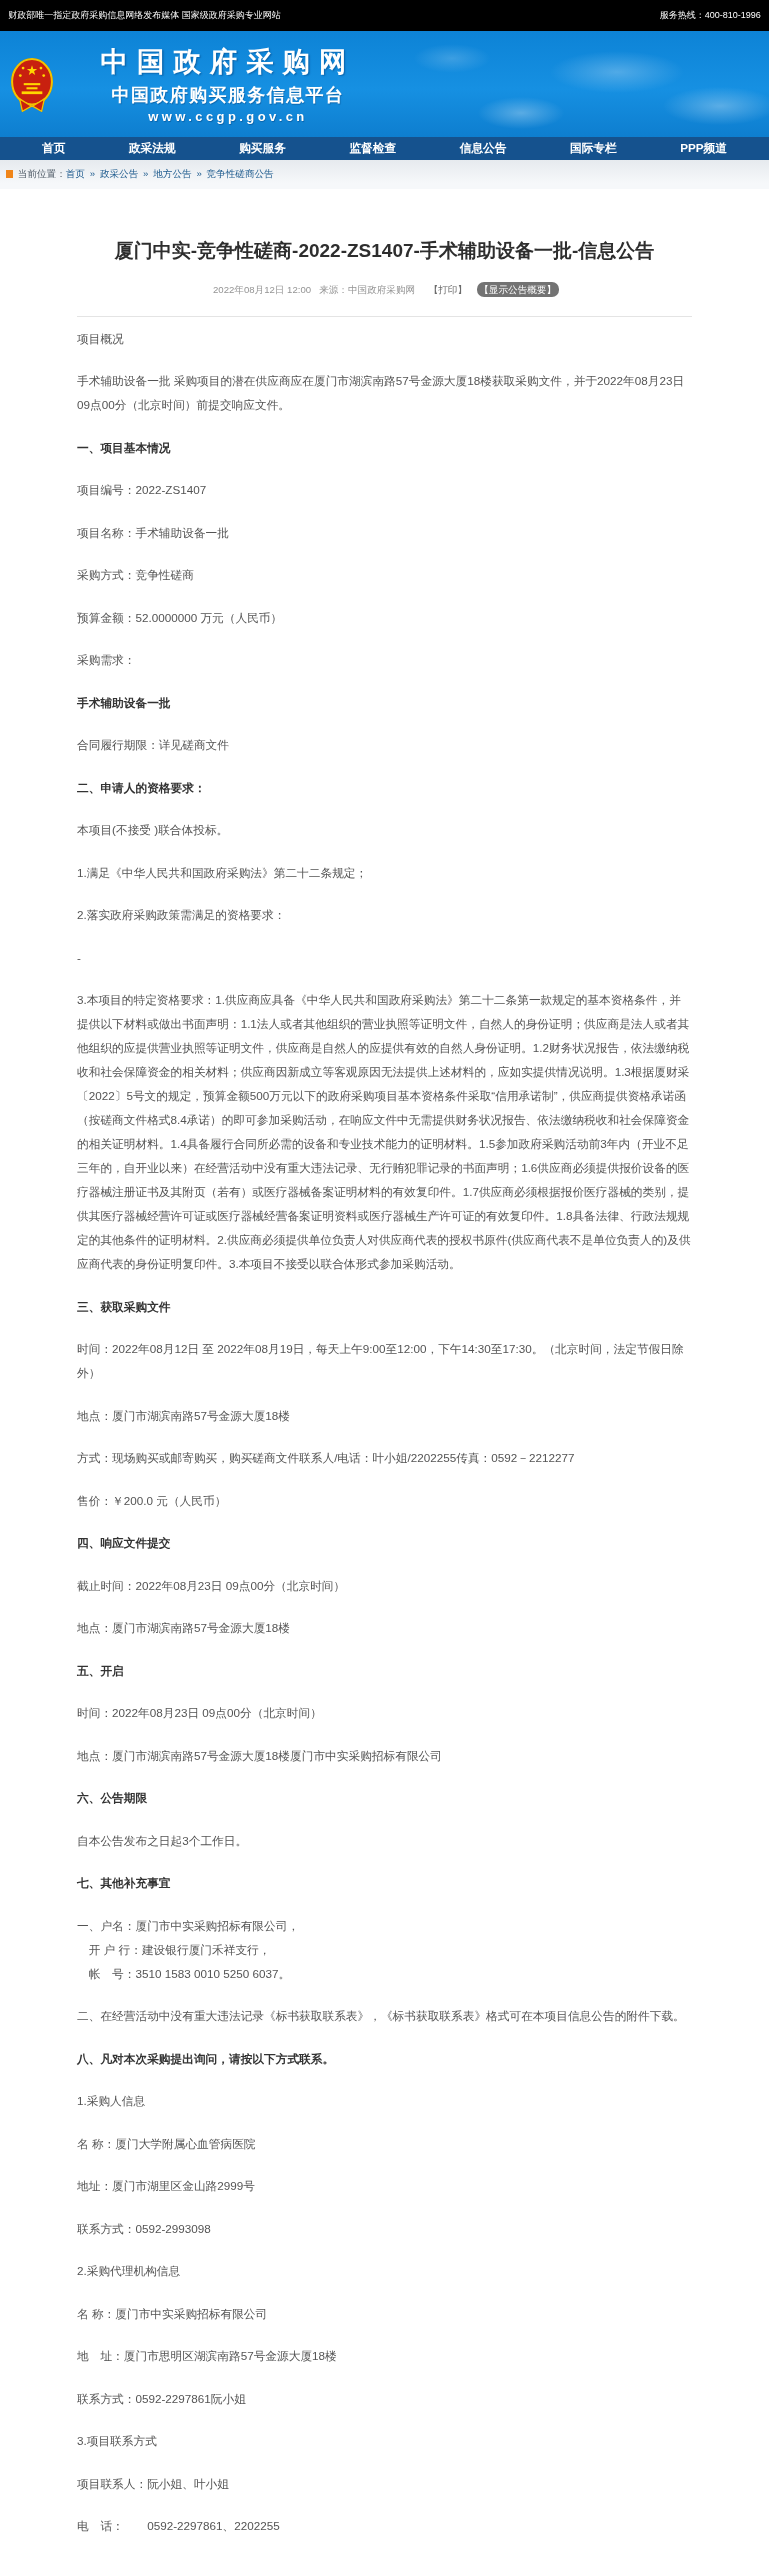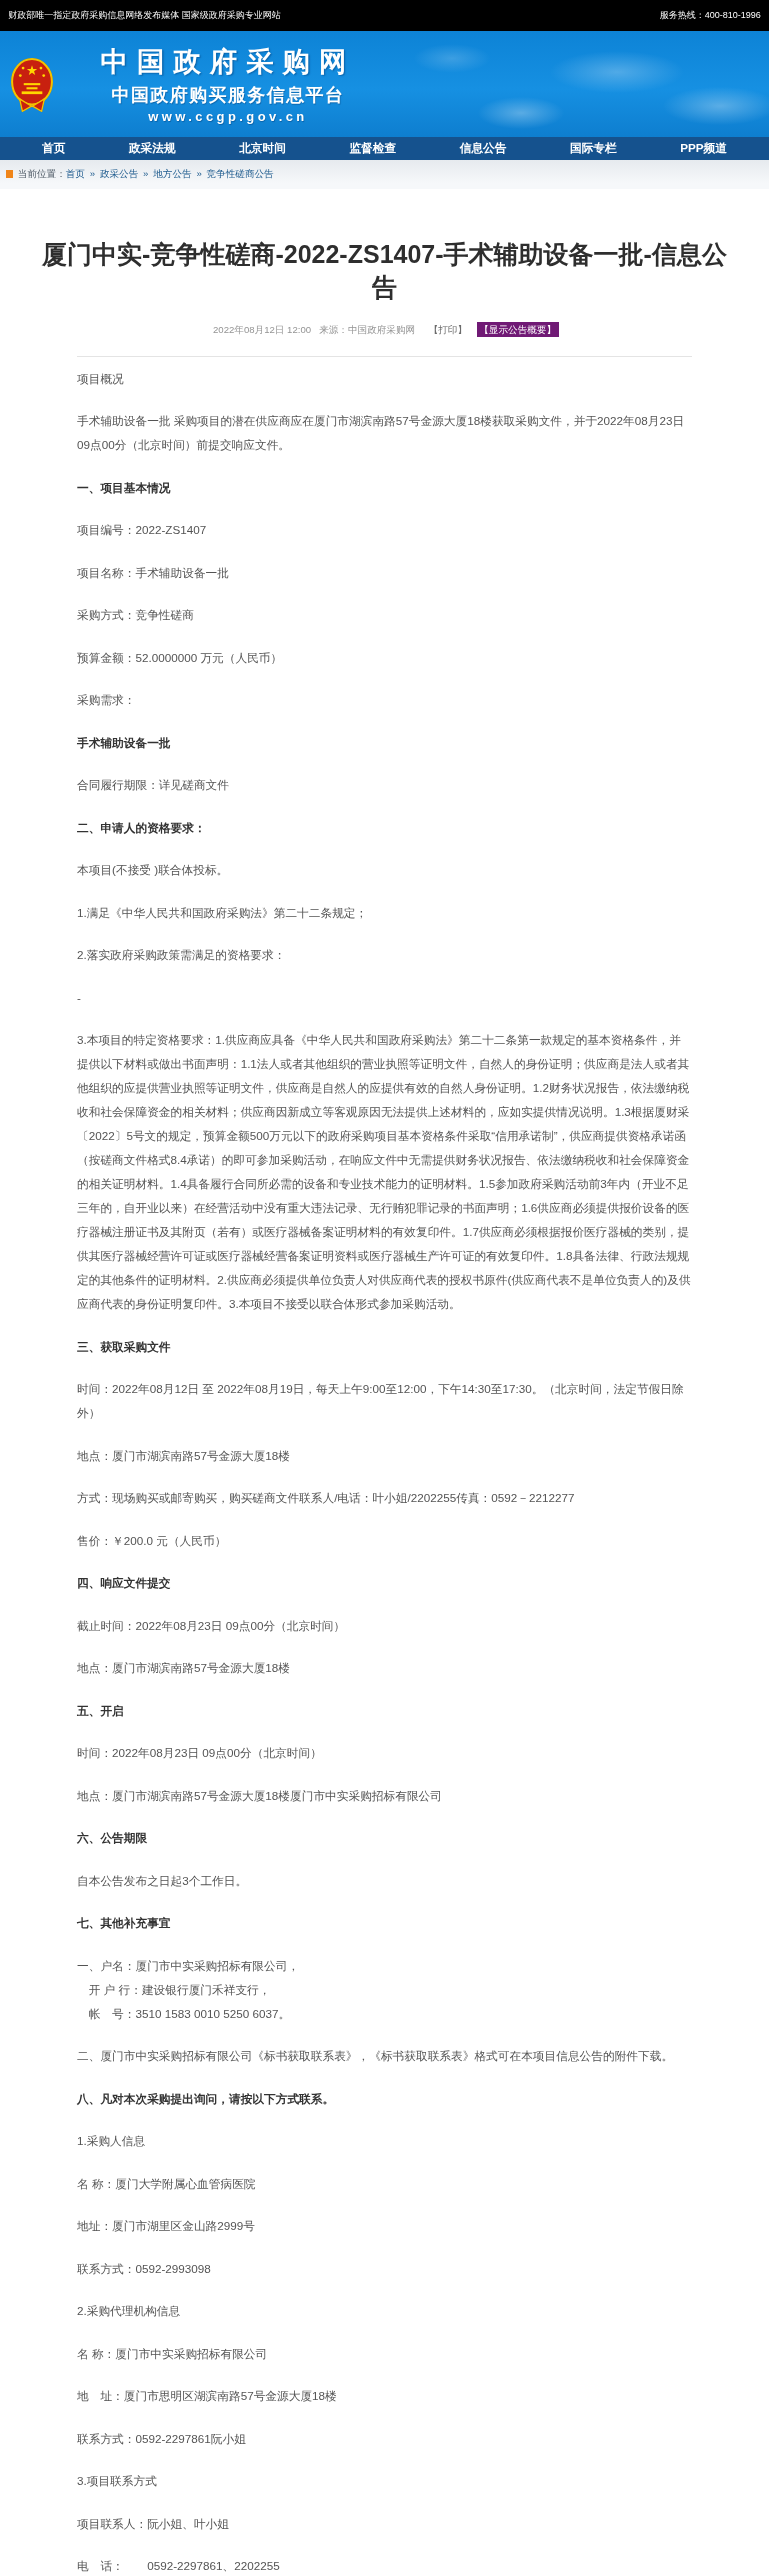--- a/index.html
+++ b/index.html
@@ -27,21 +27,21 @@
   .nav-item{color:#fff;font-weight:bold;font-size:11.7px;cursor:pointer;white-space:nowrap;}
 
   
   .breadcrumb-bar{height:29px;background:linear-gradient(180deg,#e6eaee 0%,#f6f8fa 80%);display:flex;align-items:center;padding:0 5.5px;font-size:9.6px;color:#4f5b66;}
   .crumb-icon{width:7.5px;height:7.5px;background:#f08519;display:inline-block;margin-right:4.8px;flex:0 0 auto;}
   .crumb-link{color:#1c5a8d;text-decoration:none;cursor:pointer;}
   .crumb-sep{color:#1c5a8d;margin:0 4.8px;}
 
   
   .content{padding-top:30px;padding-bottom:20.6px;}
-  .article-title{text-align:center;font-size:25px;color:#2e2e2e;font-weight:bold;margin:19px 34px 20.6px;font-family:"Liberation Sans","DejaVu Sans",sans-serif;}
+  .article-title{text-align:center;font-size:19px;color:#2e2e2e;font-weight:bold;margin:19px 34px 20.6px;font-family:"Liberation Sans","DejaVu Sans",sans-serif;}
   .article-meta{text-align:center;font-size:9.6px;color:#949494;}
   .meta-part{margin:0 2.7px;}
   .meta-print{color:#6b6b6b;margin-left:8.2px;cursor:pointer;}
   .meta-badge{background:#9e1f12;color:#fff;margin-left:6.9px;padding:2.1px 2.7px;cursor:pointer;}
   .meta-divider{border:none;border-top:0.7px solid #e4e4e4;margin:19px 77px 9.6px;}
 
   #article-body{margin:0 77px;color:#545454;font-size:11.7px;}
   .para{line-height:24px;margin:0 0 18.5px;word-break:break-all;}
   .para.heading{font-weight:bold;color:#333;}
   .para.bold-inline{font-weight:bold;color:#333;}
@@ -71,40 +71,40 @@
   <div class="logo-text">
     <div class="logo-title">中国政府采购网</div>
     <div class="logo-subtitle">中国政府购买服务信息平台</div>
     <div class="logo-url">www.ccgp.gov.cn</div>
   </div>
 </div>
 
 <nav class="main-nav" id="main-nav">
     <a class="nav-item">首页</a>
     <a class="nav-item">政采法规</a>
-    <a class="nav-item">北京时间</a>
+    <a class="nav-item">购买服务</a>
     <a class="nav-item">监督检查</a>
     <a class="nav-item">信息公告</a>
     <a class="nav-item">国际专栏</a>
     <a class="nav-item">PPP频道</a>
   </nav>
 
 <div class="breadcrumb-bar">
   <span class="crumb-icon"></span>
   <span>当前位置：</span>
   <span id="crumb-items"><a class="crumb-link">首页</a><span class="crumb-sep">»</span><a class="crumb-link">政采公告</a><span class="crumb-sep">»</span><a class="crumb-link">地方公告</a><span class="crumb-sep">»</span><a class="crumb-link">竞争性磋商公告</a></span>
 </div>
 
 <main class="content">
   <h1 class="article-title">厦门中实-竞争性磋商-2022-ZS1407-手术辅助设备一批-信息公告</h1>
   <div class="article-meta">
     <span class="meta-part">2022年08月12日 12:00</span>
     <span class="meta-part">来源：中国政府采购网</span>
     <span class="meta-print">【打印】</span>
-    <span class="meta-badge" style="background: #701a75;">【显示公告概要】</span>
+    <span class="meta-badge" style="background: #737373; border-radius: 7px;">【显示公告概要】</span>
   </div>
   <hr class="meta-divider">
   <article id="article-body">
       <p class="para">项目概况</p>
       <p class="para">手术辅助设备一批 采购项目的潜在供应商应在厦门市湖滨南路57号金源大厦18楼获取采购文件，并于2022年08月23日 09点00分（北京时间）前提交响应文件。</p>
       <p class="para heading">一、项目基本情况</p>
       <p class="para">项目编号：2022-ZS1407</p>
       <p class="para">项目名称：手术辅助设备一批</p>
       <p class="para">采购方式：竞争性磋商</p>
       <p class="para">预算金额：52.0000000 万元（人民币）</p>
@@ -127,21 +127,21 @@
       <p class="para">地点：厦门市湖滨南路57号金源大厦18楼</p>
       <p class="para heading">五、开启</p>
       <p class="para">时间：2022年08月23日 09点00分（北京时间）</p>
       <p class="para">地点：厦门市湖滨南路57号金源大厦18楼厦门市中实采购招标有限公司</p>
       <p class="para heading">六、公告期限</p>
       <p class="para">自本公告发布之日起3个工作日。</p>
       <p class="para heading">七、其他补充事宜</p>
       <p class="para multiline">一、户名：厦门市中实采购招标有限公司，
 　开 户 行：建设银行厦门禾祥支行，
 　帐　号：3510 1583 0010 5250 6037。</p>
-      <p class="para">二、厦门市中实采购招标有限公司《标书获取联系表》，《标书获取联系表》格式可在本项目信息公告的附件下载。</p>
+      <p class="para">二、在经营活动中没有重大违法记录《标书获取联系表》，《标书获取联系表》格式可在本项目信息公告的附件下载。</p>
       <p class="para heading">八、凡对本次采购提出询问，请按以下方式联系。</p>
       <p class="para">1.采购人信息</p>
       <p class="para">名 称：厦门大学附属心血管病医院</p>
       <p class="para">地址：厦门市湖里区金山路2999号</p>
       <p class="para">联系方式：0592-2993098</p>
       <p class="para">2.采购代理机构信息</p>
       <p class="para">名 称：厦门市中实采购招标有限公司</p>
       <p class="para">地　址：厦门市思明区湖滨南路57号金源大厦18楼</p>
       <p class="para">联系方式：0592-2297861阮小姐</p>
       <p class="para">3.项目联系方式</p>

